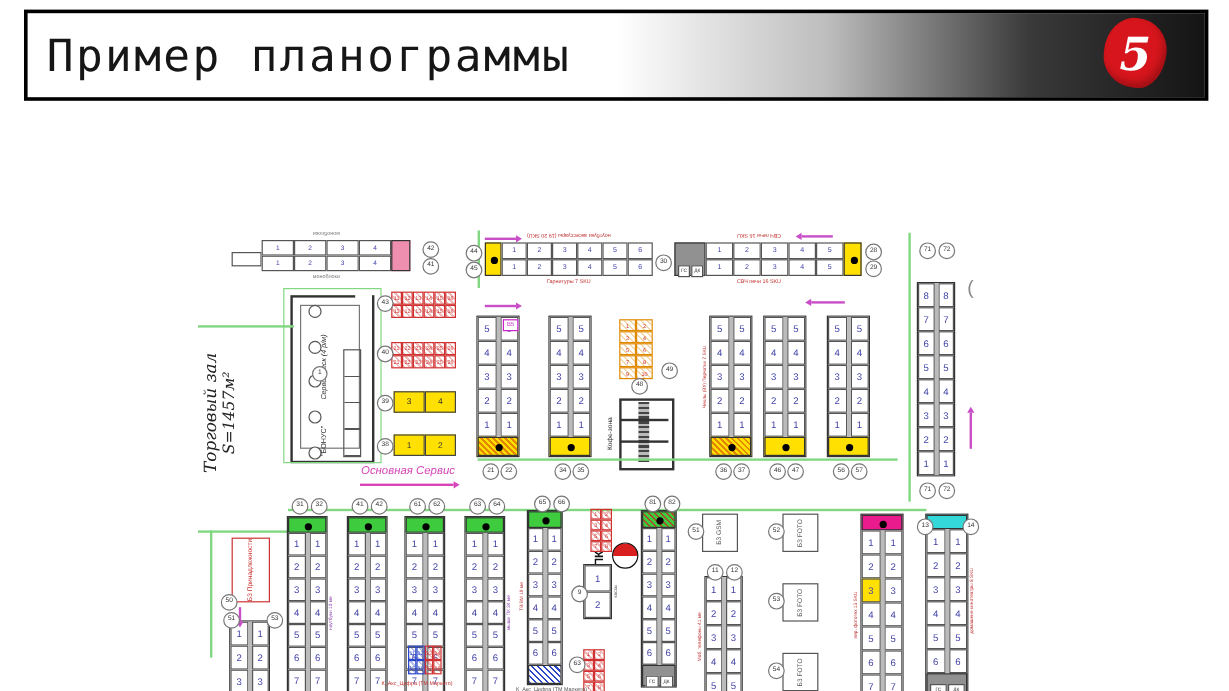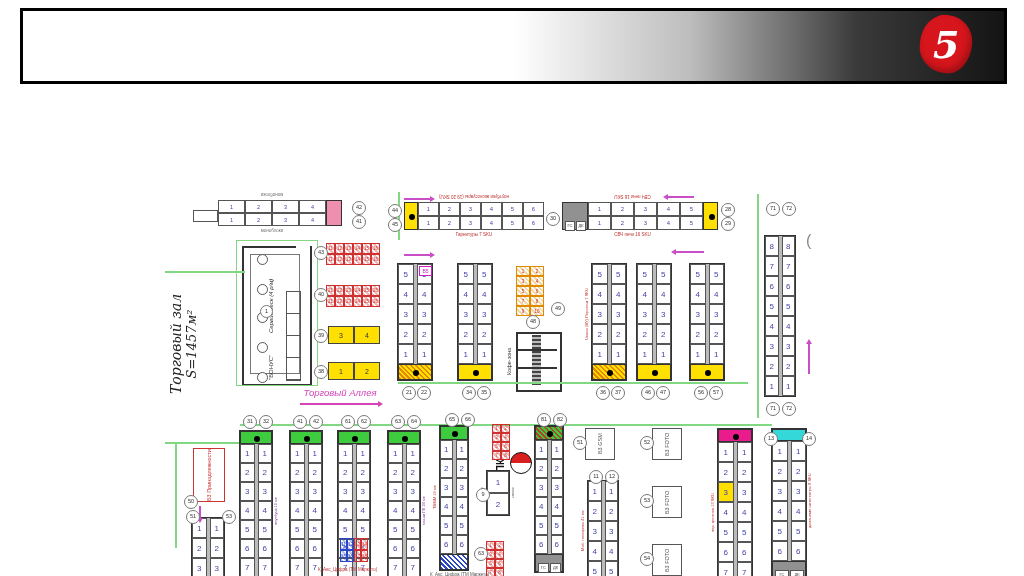--- a/index.html
+++ b/index.html
@@ -45,33 +45,34 @@
   .pk-text{position:absolute;left:488px;top:374px;width:24px;font-size:10px;font-weight:bold;color:#111;
            transform:rotate(-90deg);text-align:center;}
   .pk-circle{position:absolute;left:510px;top:366px;width:20px;height:20px;border:1.5px solid #111;border-radius:50%;
            background:linear-gradient(180deg,#d92020 50%,#ffffff 50%);}
 </style>
 </head>
 <body>
 
 <div class="slide">
   <div class="hdr">
+    <div class="hdr-title">Пример планограммы</div>
     <div class="logo">
       <span>5</span>
     </div>
   </div>
 
   <div id="plan">
 
     <div class="floor">
       <div class="l1">Торговый зал</div>
       <div class="l2">S=1457м²</div>
     </div>
 
-    <div class="alley">Торговый Аллея</div>
+    <div class="alley">Основная Сервис</div>
 
     <div class="sd-outer"></div>
     <div class="sd-inner"></div>
     <div class="sd-gap"></div>
     <div class="sd-shelf"></div>
     <div class="chair" style="left:257px;top:168px"></div>
     <div class="chair" style="left:257px;top:198px"></div>
     <div class="chair" style="left:257px;top:226px"></div>
     <div class="chair" style="left:257px;top:256px"></div>
     <div class="chair" style="left:257px;top:286px"></div>

